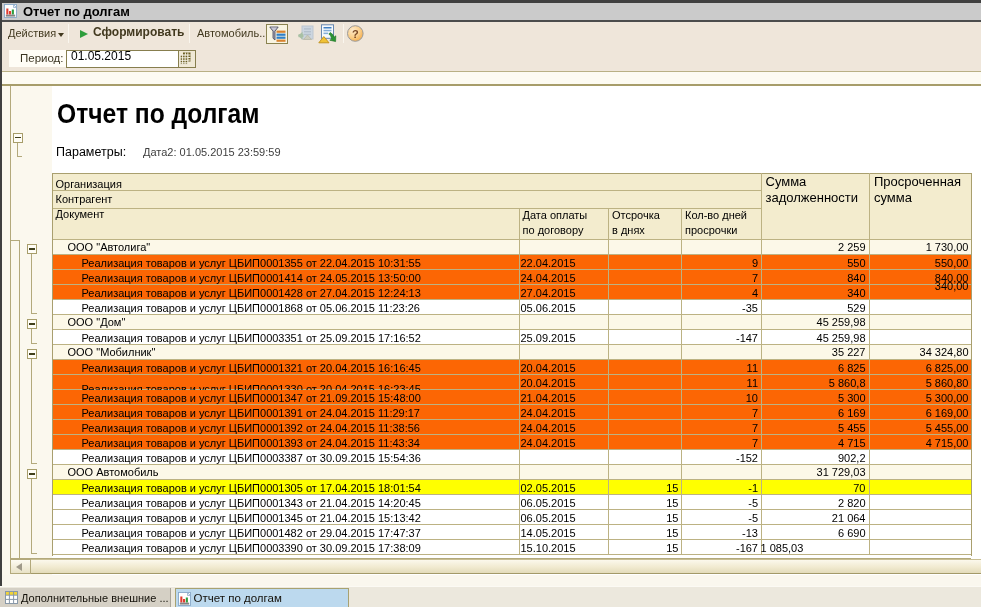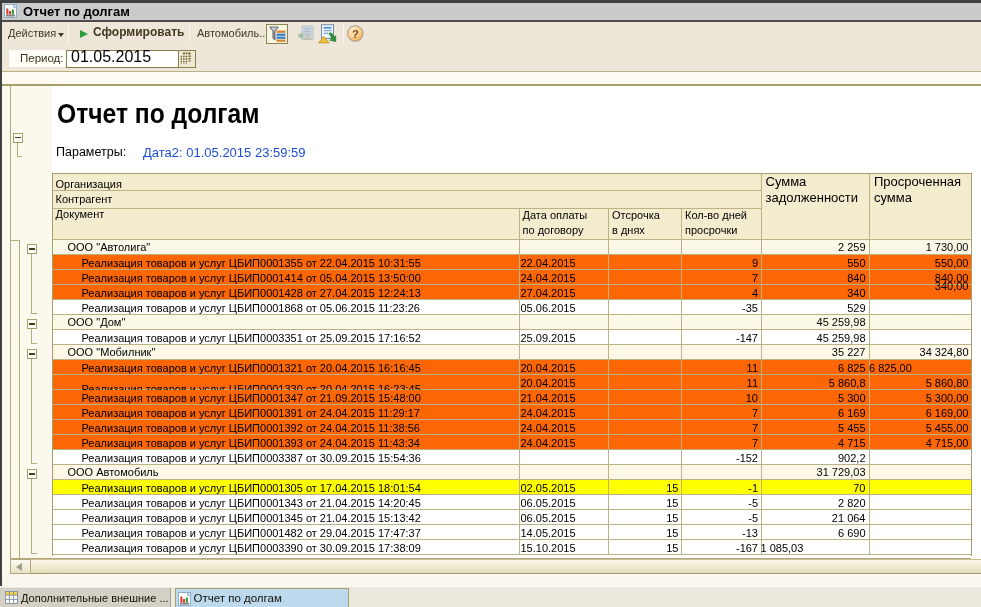--- a/index.html
+++ b/index.html
@@ -61,21 +61,21 @@
         <stop offset="55%" stop-color="#fbcf8a"></stop>
         <stop offset="100%" stop-color="#f2a844"></stop>
 </radialGradient>
     </defs>
 <circle cx="8.3" cy="8.5" r="7.8" fill="url(#hg)" stroke="#9a9a9a" stroke-width="1"></circle>
 <text x="8.3" y="12.6" font-size="11" font-weight="bold" fill="#7b4a26" text-anchor="middle" font-family="Liberation Sans">?</text>
 </svg>
 <div class="abs" style="left:9px;top:50px;width:57.5px;height:16.5px;background:#fffdf6;"></div>
 <div class="abs" style="left:20px;top:50.6px;font-size:11.5px;color:#3a3422;line-height:15px;">Период:</div>
 <div class="abs" style="left:66px;top:49.5px;width:112.5px;height:18px;background:#fff;border:1px solid #877e4e;"></div>
-<div class="abs" style="left:71px;top:49px;font-size:16px;color:#000;line-height:15px;">01.05.2015</div>
+<div class="abs" style="left:71px;top:49px;font-size:12px;color:#000;line-height:15px;">01.05.2015</div>
 <div class="abs" style="left:178.5px;top:49.5px;width:17px;height:18px;background:#f0e9d6;border:1px solid #877e4e;border-left:none;"></div>
 <svg class="abs" style="left:180px;top:52px" width="11" height="13" viewBox="0 0 11 13">
 <g>
 <rect x="3" y="0.5" width="7.5" height="9" fill="#6b5e22"></rect>
 <path d="M3 3 H10.5 M3 5.5 H10.5 M3 8 H10.5 M5.4 0.5 V9.5 M7.9 0.5 V9.5" stroke="#fdfaf0" stroke-width="0.9"></path>
 </g>
 <g>
 <rect x="0.2" y="3.2" width="7.5" height="9" fill="#6b5e22" stroke="#f7f2e8" stroke-width="0.8"></rect>
 <path d="M0.2 5.8 H7.7 M0.2 8.3 H7.7 M0.2 10.8 H7.7 M2.6 3.2 V12.2 M5.1 3.2 V12.2" stroke="#fdfaf0" stroke-width="0.9"></path>
 </g>
@@ -88,21 +88,21 @@
 <div class="abs" style="left:9.5px;top:86px;width:1px;height:472px;background:#b3a97c;"></div>
 <div class="abs" style="left:9.5px;top:240.2px;width:10px;height:1px;background:#b3a97c;"></div>
 <div class="abs" style="left:18.9px;top:240.2px;width:1px;height:317.8px;background:#b3a97c;"></div>
 <div class="abs" style="left:9.5px;top:557.5px;width:961.5px;height:1px;background:#b3a97c;"></div>
 <div class="abs" style="left:13px;top:132.5px;width:10px;height:10px;background:#fffdf6;border:1px solid #a79d6a;"></div>
 <div class="abs" style="left:15px;top:136.7px;width:6px;height:1.6px;background:#40401c;"></div>
 <div class="abs" style="left:17.3px;top:142.5px;width:1px;height:14px;background:#b3a97c;"></div>
 <div class="abs" style="left:17.3px;top:155.5px;width:4.5px;height:1px;background:#b3a97c;"></div>
 <div class="abs" style="left:56.5px;top:99px;font-size:28px;font-weight:bold;color:#000;line-height:30px;transform:scaleX(0.88);transform-origin:0 0;">Отчет по долгам</div>
 <div class="abs" style="left:56px;top:145px;font-size:12.5px;color:#000;line-height:15px;">Параметры:</div>
-<div class="abs" style="left:143px;top:145px;font-size:13px;color:#1d4ed8;line-height:15px;">Дата2: 01.05.2015 23:59:59</div>
+<div class="abs" style="left:143px;top:145px;font-size:11px;color:#404040;line-height:15px;">Дата2: 01.05.2015 23:59:59</div>
 <div class="abs" style="left:51.5px;top:172.5px;width:919.5px;height:67.5px;background:#f3ecce;"></div>
 <div class="abs" style="left:51.5px;top:172.5px;width:919.5px;height:1px;background:#a99f6e;"></div>
 <div class="abs" style="left:51.5px;top:190px;width:709px;height:1px;background:#bcb283;"></div>
 <div class="abs" style="left:51.5px;top:207.5px;width:709px;height:1px;background:#bcb283;"></div>
 <div class="abs" style="left:51.5px;top:239px;width:919.5px;height:1px;background:#bcb283;"></div>
 <div class="abs" style="left:518.5px;top:207.5px;width:1px;height:32.5px;background:#bcb283;"></div>
 <div class="abs" style="left:608px;top:207.5px;width:1px;height:32.5px;background:#bcb283;"></div>
 <div class="abs" style="left:681px;top:207.5px;width:1px;height:32.5px;background:#bcb283;"></div>
 <div class="abs" style="left:760.5px;top:172.5px;width:1px;height:67.5px;background:#bcb283;"></div>
 <div class="abs" style="left:869px;top:172.5px;width:1px;height:67.5px;background:#bcb283;"></div>
@@ -138,21 +138,21 @@
 <div class="abs" style="left:681px;top:256.4px;width:77px;text-align:right;"><span class="t11">9</span></div>
 <div class="abs" style="left:760.5px;top:256.4px;width:105px;text-align:right;"><span class="t11">550</span></div>
 <div class="abs" style="left:869px;top:256.4px;width:99.5px;text-align:right;"><span class="t11">550,00</span></div>
 <div class="abs" style="left:52.5px;top:270px;width:918.5px;height:15px;background:#fc6604;"></div>
 <div class="abs" style="left:52.5px;top:284px;width:918.5px;height:1px;background:#bcb283;"></div>
 <div class="abs" style="left:518.5px;top:270px;width:1px;height:15px;background:#bcb283;"></div>
 <div class="abs" style="left:608px;top:270px;width:1px;height:15px;background:#bcb283;"></div>
 <div class="abs" style="left:681px;top:270px;width:1px;height:15px;background:#bcb283;"></div>
 <div class="abs" style="left:760.5px;top:270px;width:1px;height:15px;background:#bcb283;"></div>
 <div class="abs" style="left:869px;top:270px;width:1px;height:15px;background:#bcb283;"></div>
-<div class="abs" style="left:81.5px;top:271.4px;"><span class="t11">Реализация товаров и услуг ЦБИП0001414 от 05.04.2015 13:50:00</span></div>
+<div class="abs" style="left:81.5px;top:271.4px;"><span class="t11">Реализация товаров и услуг ЦБИП0001414 от 24.05.2015 13:50:00</span></div>
 <div class="abs" style="left:520.5px;top:271.4px;"><span class="t11">24.04.2015</span></div>
 <div class="abs" style="left:681px;top:271.4px;width:77px;text-align:right;"><span class="t11">7</span></div>
 <div class="abs" style="left:760.5px;top:271.4px;width:105px;text-align:right;"><span class="t11">840</span></div>
 <div class="abs" style="left:869px;top:271.4px;width:99.5px;text-align:right;"><span class="t11">840,00</span></div>
 <div class="abs" style="left:52.5px;top:285px;width:918.5px;height:15px;background:#fc6604;"></div>
 <div class="abs" style="left:52.5px;top:299px;width:918.5px;height:1px;background:#bcb283;"></div>
 <div class="abs" style="left:518.5px;top:285px;width:1px;height:15px;background:#bcb283;"></div>
 <div class="abs" style="left:608px;top:285px;width:1px;height:15px;background:#bcb283;"></div>
 <div class="abs" style="left:681px;top:285px;width:1px;height:15px;background:#bcb283;"></div>
 <div class="abs" style="left:760.5px;top:285px;width:1px;height:15px;background:#bcb283;"></div>
@@ -207,21 +207,21 @@
 <div class="abs" style="left:52.5px;top:374px;width:918.5px;height:1px;background:#bcb283;"></div>
 <div class="abs" style="left:518.5px;top:360px;width:1px;height:15px;background:#bcb283;"></div>
 <div class="abs" style="left:608px;top:360px;width:1px;height:15px;background:#bcb283;"></div>
 <div class="abs" style="left:681px;top:360px;width:1px;height:15px;background:#bcb283;"></div>
 <div class="abs" style="left:760.5px;top:360px;width:1px;height:15px;background:#bcb283;"></div>
 <div class="abs" style="left:869px;top:360px;width:1px;height:15px;background:#bcb283;"></div>
 <div class="abs" style="left:81.5px;top:361.4px;"><span class="t11">Реализация товаров и услуг ЦБИП0001321 от 20.04.2015 16:16:45</span></div>
 <div class="abs" style="left:520.5px;top:361.4px;"><span class="t11">20.04.2015</span></div>
 <div class="abs" style="left:681px;top:361.4px;width:77px;text-align:right;"><span class="t11">11</span></div>
 <div class="abs" style="left:760.5px;top:361.4px;width:105px;text-align:right;"><span class="t11">6 825</span></div>
-<div class="abs" style="left:869px;top:361.4px;width:99.5px;text-align:left;"><span class="t11">6 825,00</span></div>
+<div class="abs" style="left:869px;top:361.4px;width:99.5px;text-align:right;"><span class="t11">6 825,00</span></div>
 <div class="abs" style="left:52.5px;top:375px;width:918.5px;height:15px;background:#fc6604;"></div>
 <div class="abs" style="left:52.5px;top:389px;width:918.5px;height:1px;background:#bcb283;"></div>
 <div class="abs" style="left:518.5px;top:375px;width:1px;height:15px;background:#bcb283;"></div>
 <div class="abs" style="left:608px;top:375px;width:1px;height:15px;background:#bcb283;"></div>
 <div class="abs" style="left:681px;top:375px;width:1px;height:15px;background:#bcb283;"></div>
 <div class="abs" style="left:760.5px;top:375px;width:1px;height:15px;background:#bcb283;"></div>
 <div class="abs" style="left:869px;top:375px;width:1px;height:15px;background:#bcb283;"></div>
 <div class="abs" style="left:81.5px;top:382px;"><span class="t11">Реализация товаров и услуг ЦБИП0001330 от 20.04.2015 16:23:45</span></div>
 <div class="abs" style="left:520.5px;top:376.4px;"><span class="t11">20.04.2015</span></div>
 <div class="abs" style="left:681px;top:376.4px;width:77px;text-align:right;"><span class="t11">11</span></div>

